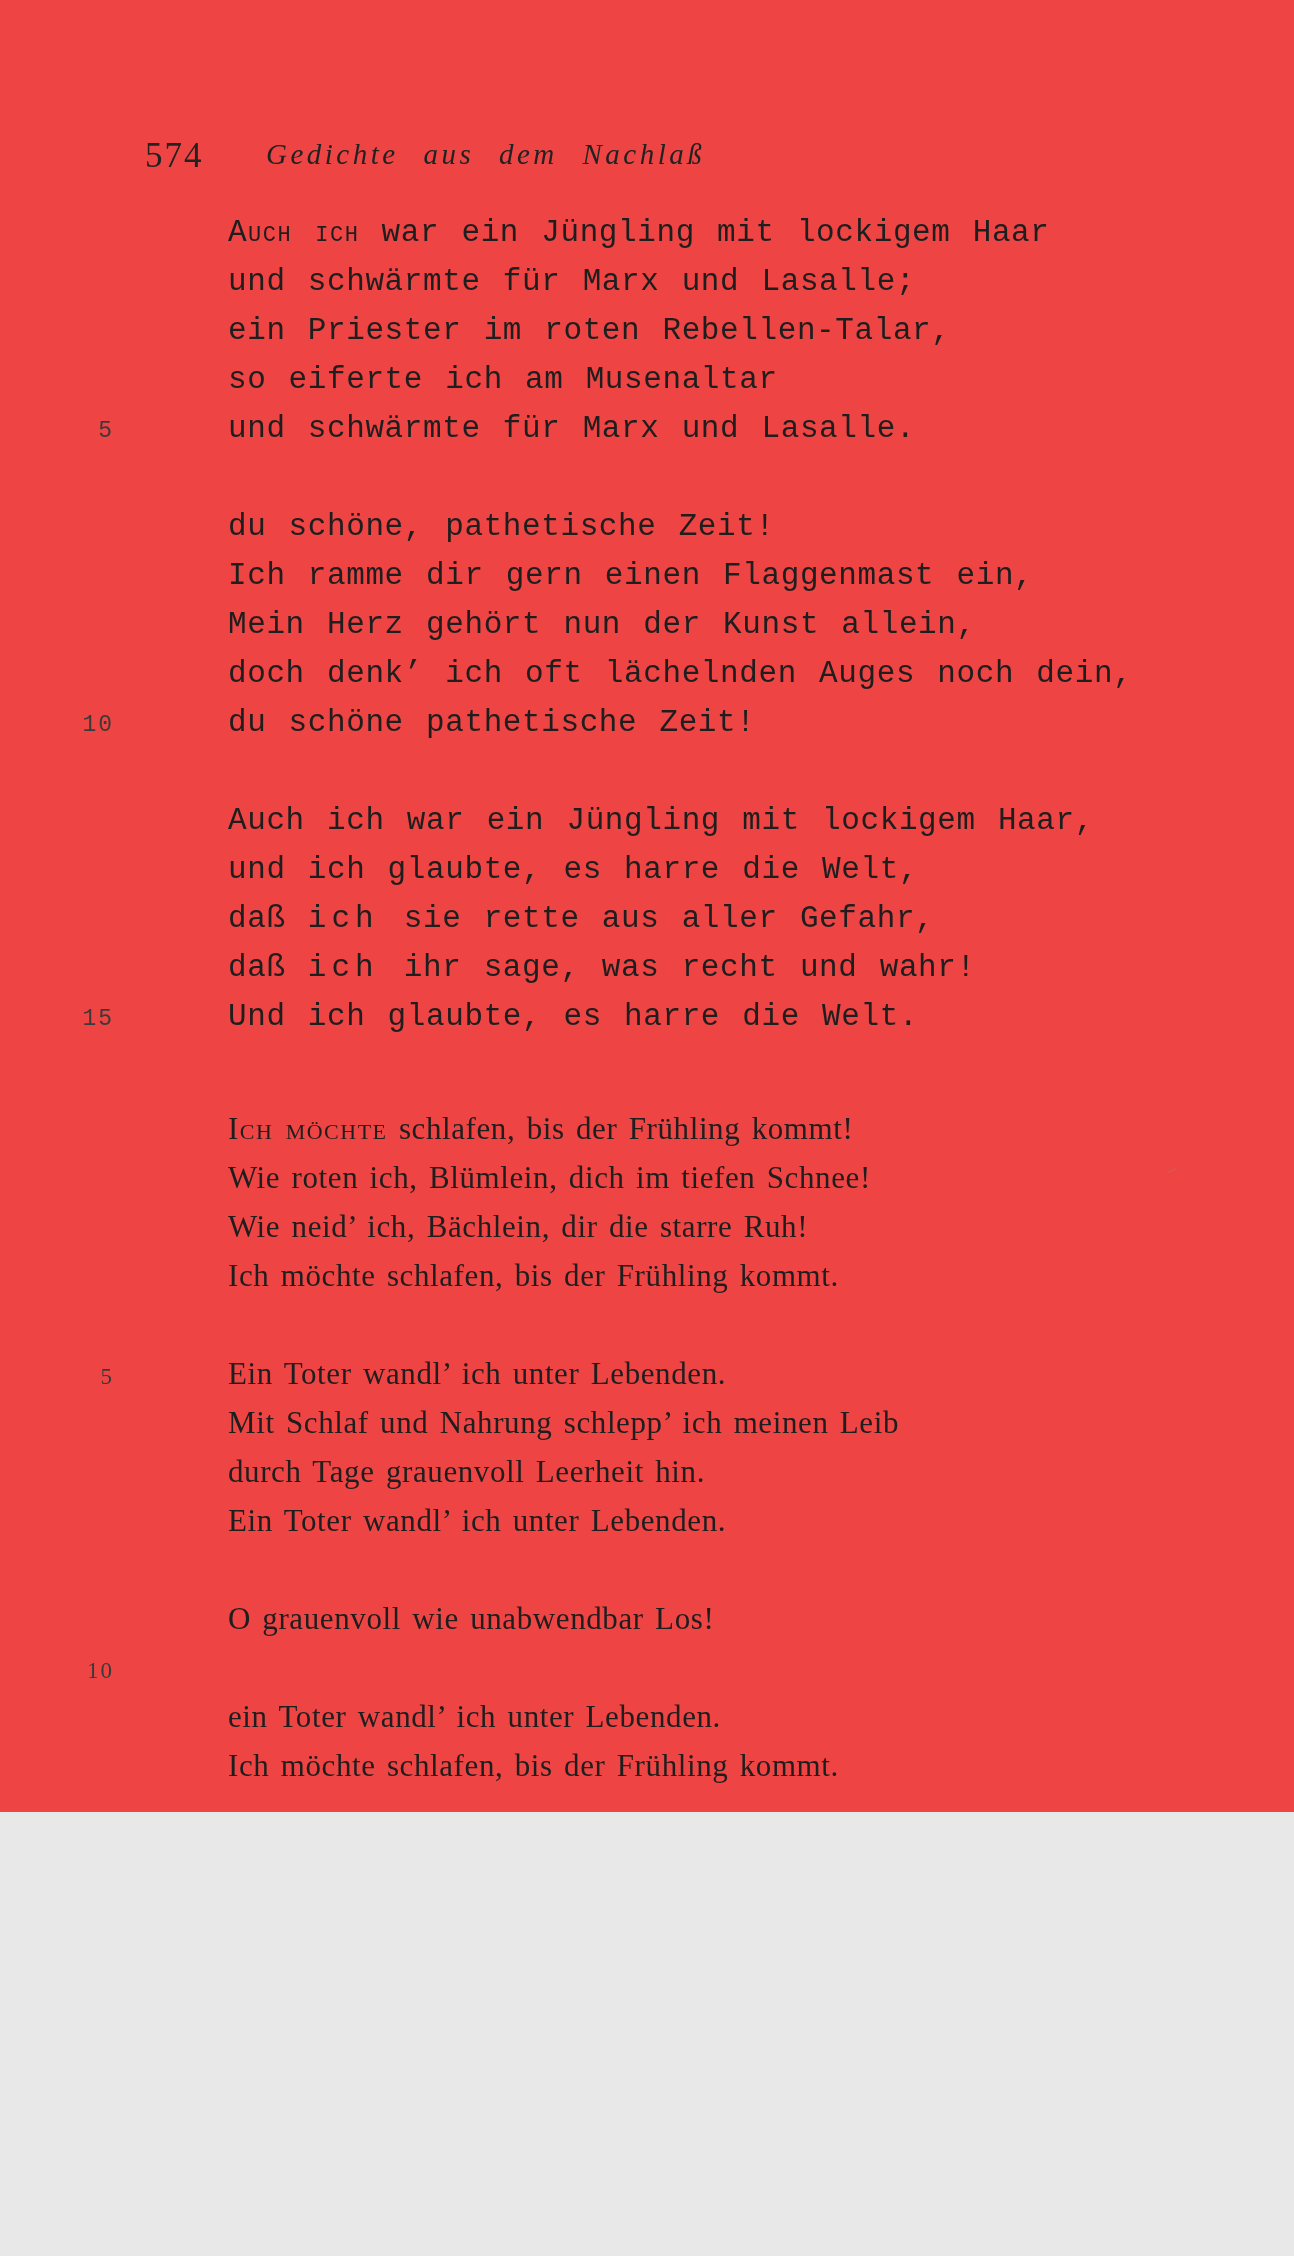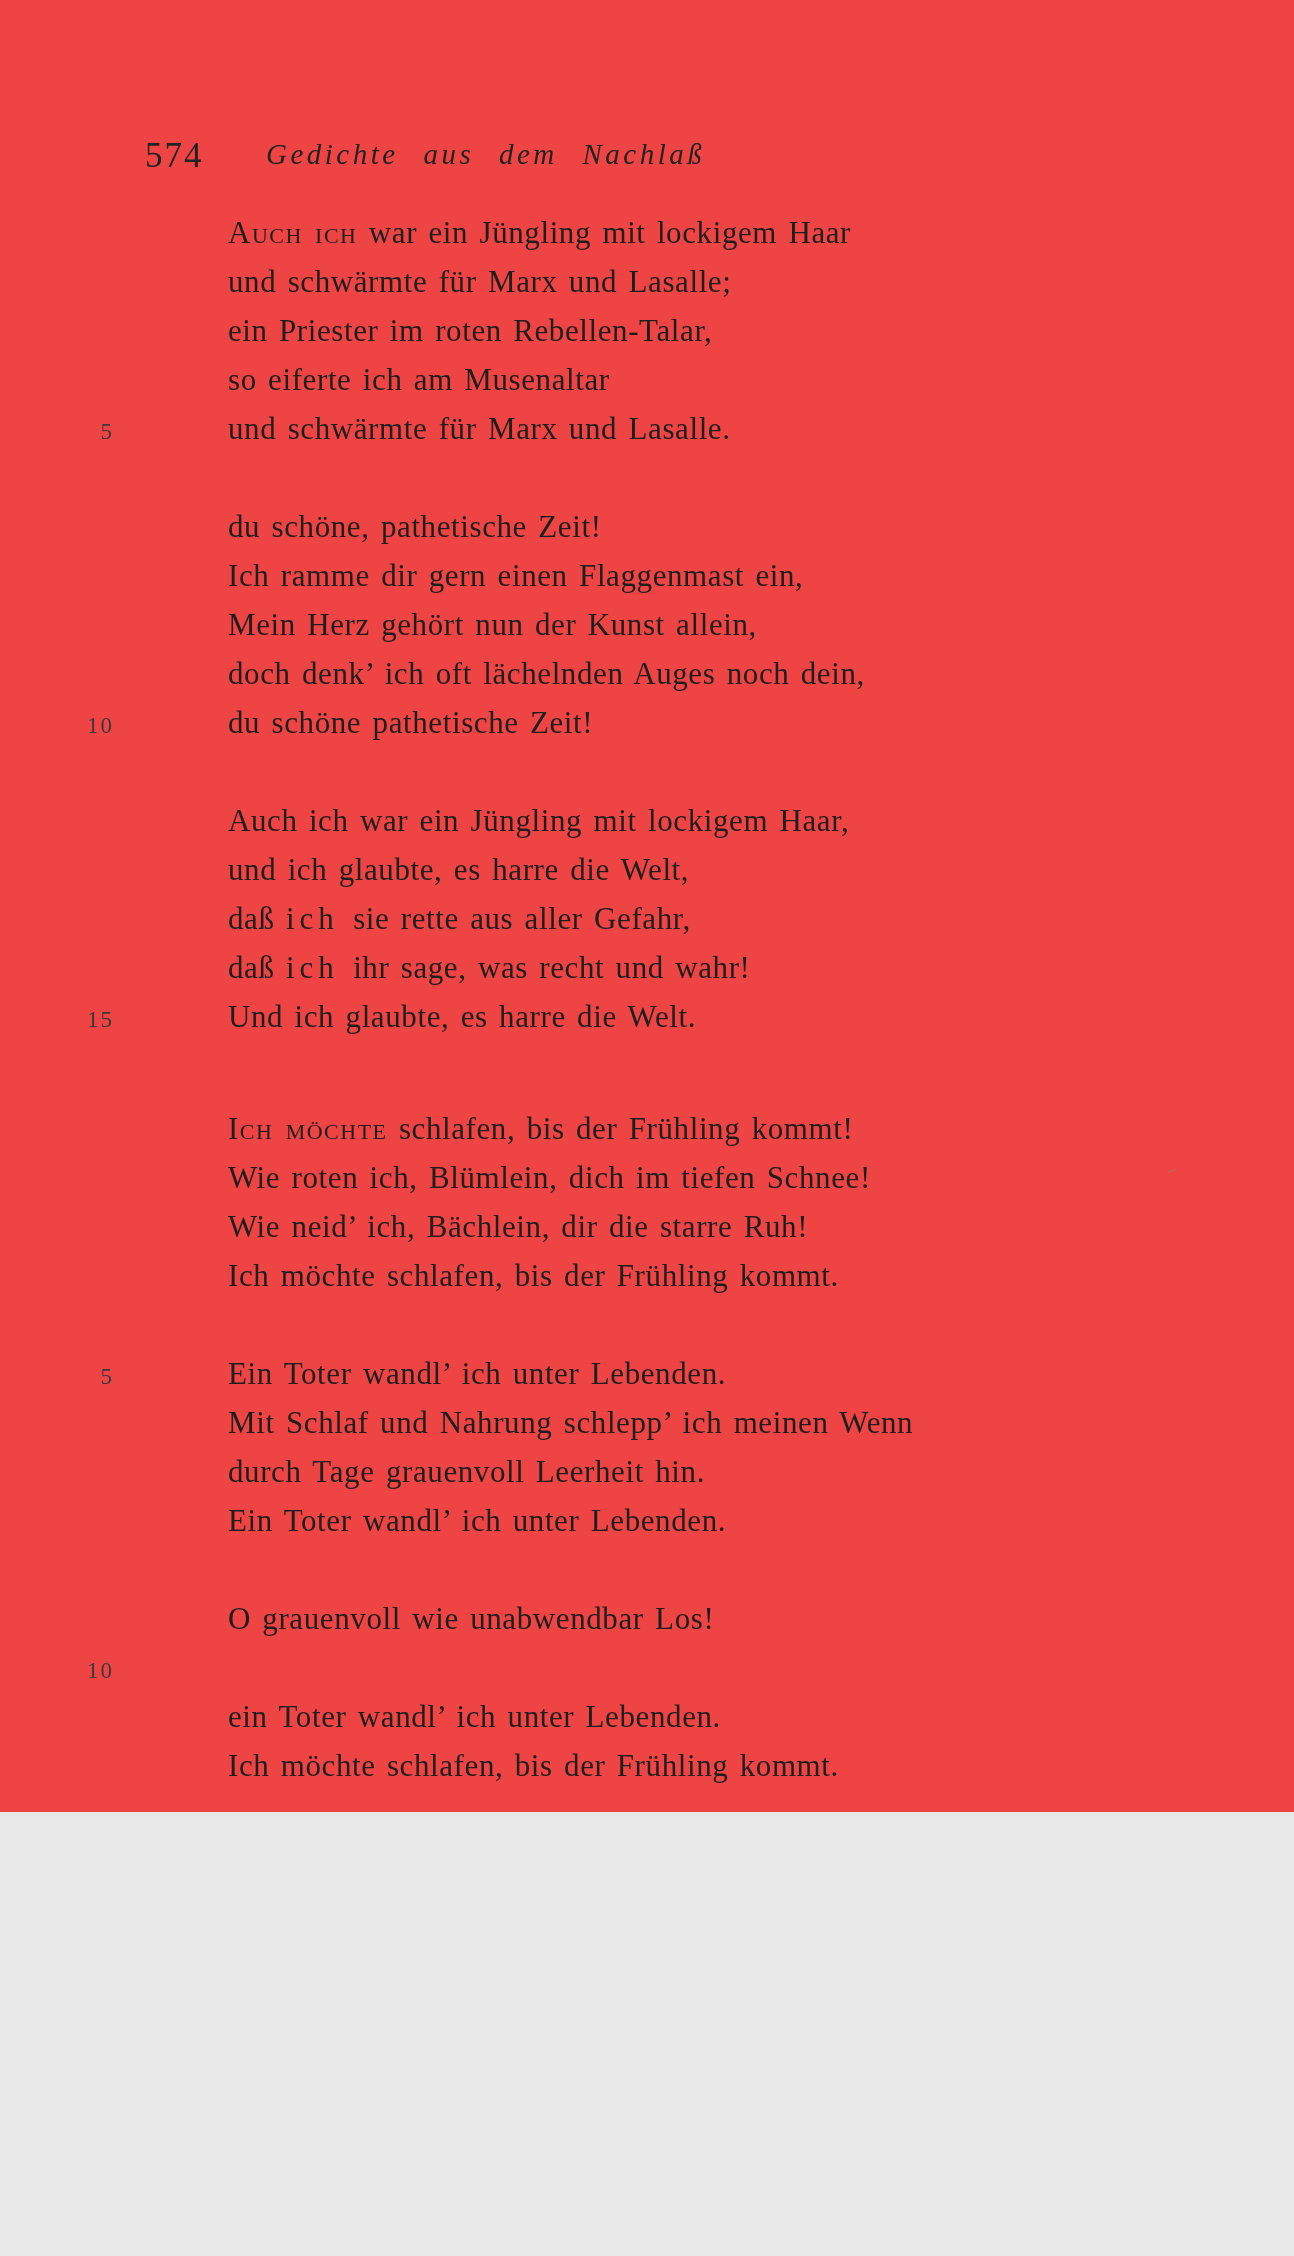--- a/index.html
+++ b/index.html
@@ -33,21 +33,21 @@
     font-style: italic;
     letter-spacing: 3.5px;
     word-spacing: 14px;
     color: #222;
   }
   .poem {
     position: absolute;
     left: 228px;
     width: 960px;
   }
-  .poem-1 { top: 208px; }
+  .poem-1 { top: 208px; font-family: Liberation Mono, monospace; }
   .poem-2 { top: 1104px; }
   .stanza { margin-bottom: 49px; }
   .stanza:last-child { margin-bottom: 0; }
   .poem-line {
     position: relative;
     height: 49px;
     line-height: 49px;
     font-size: 31px;
     letter-spacing: 0.6px;
     word-spacing: 3px;
@@ -132,21 +132,21 @@
     </div>
   <div class="poem poem-2" id="poem-1">
       <div class="stanza">
         <div class="poem-line"><span class="seg-smallcaps">Ich möchte</span><span class="seg-normal"> schlafen, bis der Frühling kommt!</span></div>
         <div class="poem-line"><span class="seg-normal">Wie roten ich, Blümlein, dich im tiefen Schnee!</span></div>
         <div class="poem-line"><span class="seg-normal">Wie neid’ ich, Bächlein, dir die starre Ruh!</span></div>
         <div class="poem-line"><span class="seg-normal">Ich möchte schlafen, bis der Frühling kommt.</span></div>
       </div>
       <div class="stanza">
         <div class="poem-line"><span class="line-number">5</span><span class="seg-normal">Ein Toter wandl’ ich unter Lebenden.</span></div>
-        <div class="poem-line"><span class="seg-normal">Mit Schlaf und Nahrung schlepp’ ich meinen Wenn</span></div>
+        <div class="poem-line"><span class="seg-normal">Mit Schlaf und Nahrung schlepp’ ich meinen Leib</span></div>
         <div class="poem-line"><span class="seg-normal">durch Tage grauenvoll Leerheit hin.</span></div>
         <div class="poem-line"><span class="seg-normal">Ein Toter wandl’ ich unter Lebenden.</span></div>
       </div>
       <div class="stanza">
         <div class="poem-line"><span class="seg-normal">O grauenvoll wie unabwendbar Los!</span></div>
         <div class="poem-line"><span class="line-number">10</span></div>
         <div class="poem-line"><span class="seg-normal">ein Toter wandl’ ich unter Lebenden.</span></div>
         <div class="poem-line"><span class="seg-normal">Ich möchte schlafen, bis der Frühling kommt.</span></div>
       </div>
     </div>

